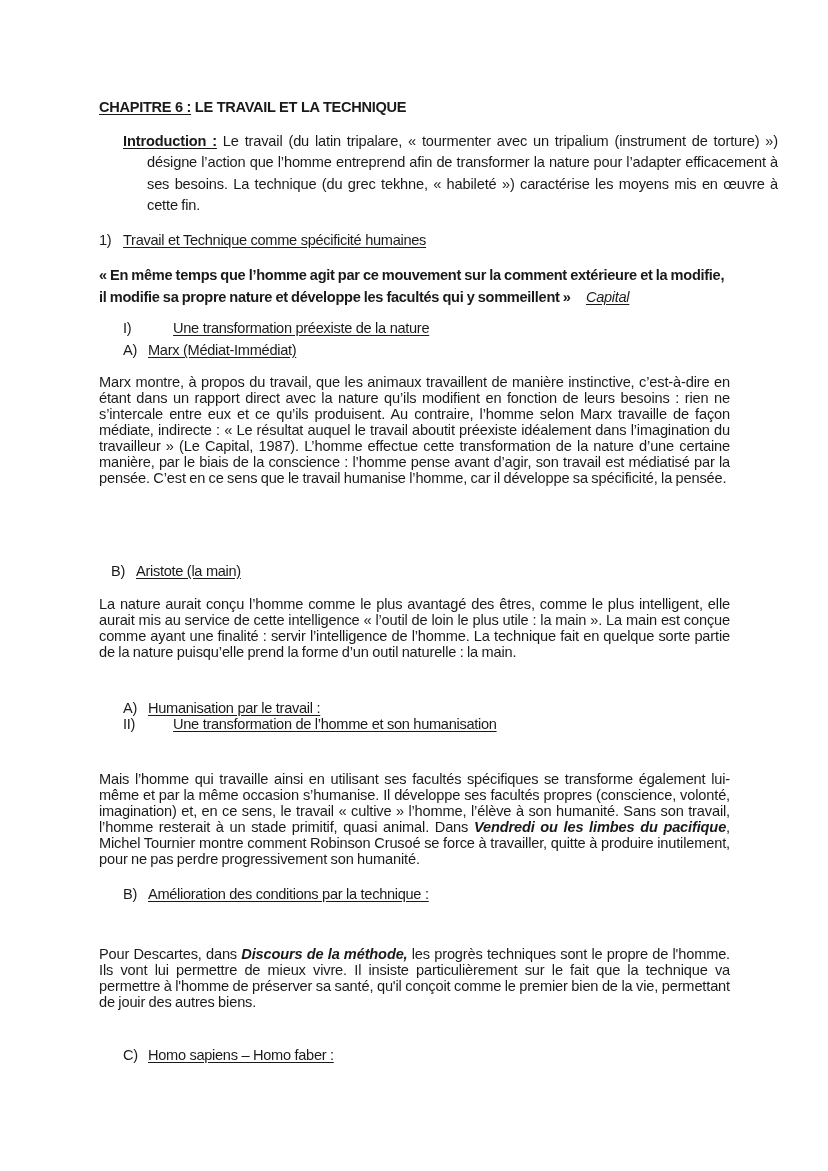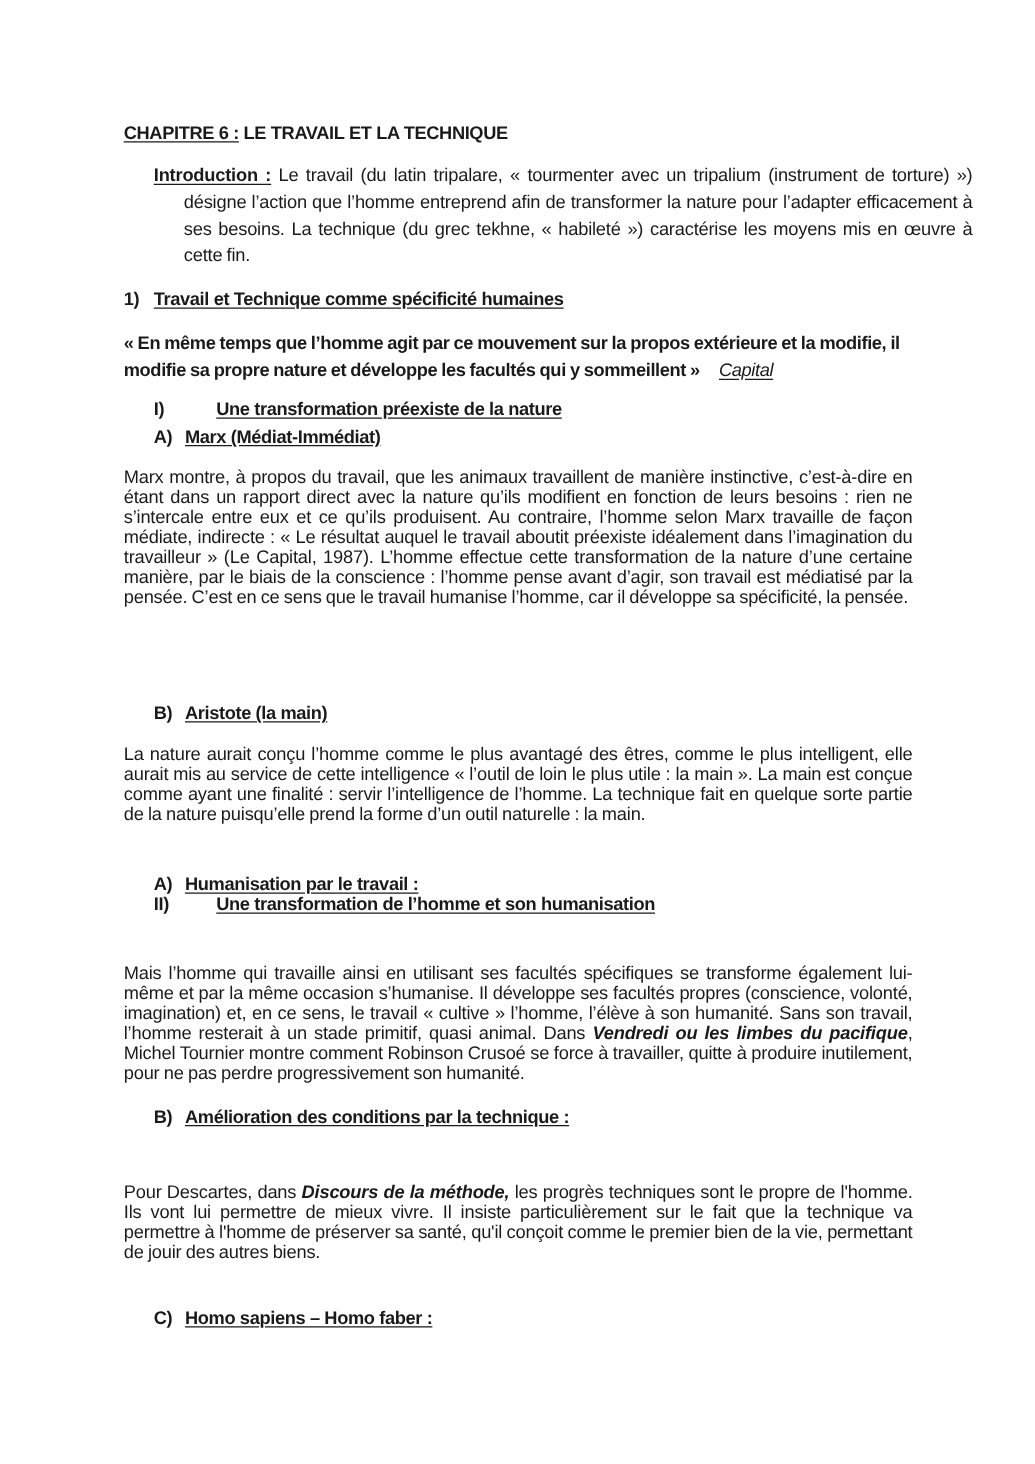--- a/index.html
+++ b/index.html
@@ -41,21 +41,21 @@
     .intro {
       line-height: 21.3px;
       text-align: justify;
       padding-left: 24px;
       text-indent: -24px;
       letter-spacing: -0.15px;
       word-spacing: -0.5px;
       margin-left: 24px;
     }
     .heading {
-      font-weight: bold;
+      font-weight: normal;
       letter-spacing: -0.3px;
       white-space: nowrap;
     }
     .num { display: inline-block; }
     .quote {
       font-weight: bold;
       line-height: 22px;
       letter-spacing: -0.3px;
       word-spacing: -0.5px;
     }
@@ -72,35 +72,35 @@
 
   <div class="abs intro" style="top:131px;">
     <span class="b u">Introduction :</span><span> Le travail (du latin tripalare, « tourmenter avec un tripalium (instrument de torture) ») désigne l’action que l’homme entreprend afin de transformer la nature pour l’adapter efficacement à ses besoins. La technique (du grec tekhne, « habileté ») caractérise les moyens mis en œuvre à cette fin.</span>
   </div>
 
   <div class="abs heading" style="top:232px;">
     <span class="num" style="width:24px;">1)</span><span class="u">Travail et Technique comme spécificité humaines</span>
   </div>
 
   <div class="abs quote" style="top:264px;">
-    <span>« En même temps que l’homme agit par ce mouvement sur la propos extérieure et la modifie, il modifie sa propre nature et développe les facultés qui y sommeillent »</span>
+    <span>« En même temps que l’homme agit par ce mouvement sur la comment extérieure et la modifie, il modifie sa propre nature et développe les facultés qui y sommeillent »</span>
     <span class="cite">Capital</span>
   </div>
 
   <div class="abs heading" style="top:320px; left:24px;">
     <span class="num" style="width:50px;">I)</span><span class="u">Une transformation préexiste de la nature</span>
   </div>
 
   <div class="abs heading" style="top:342px; left:24px;">
     <span class="num" style="width:25px;">A)</span><span class="u">Marx (Médiat-Immédiat)</span>
   </div>
 
   <div class="abs para" style="top:374px;">Marx montre, à propos du travail, que les animaux travaillent de manière instinctive, c’est-à-dire en étant dans un rapport direct avec la nature qu’ils modifient en fonction de leurs besoins : rien ne s’intercale entre eux et ce qu’ils produisent. Au contraire, l’homme selon Marx travaille de façon médiate, indirecte : « Le résultat auquel le travail aboutit préexiste idéalement dans l’imagination du travailleur » (Le Capital, 1987). L’homme effectue cette transformation de la nature d’une certaine manière, par le biais de la conscience : l’homme pense avant d’agir, son travail est médiatisé par la pensée. C’est en ce sens que le travail humanise l’homme, car il développe sa spécificité, la pensée.</div>
 
-  <div class="abs heading" style="top:563px; left:24px;">
+  <div class="abs heading" style="top:563px; left:12px;">
     <span class="num" style="width:25px;">B)</span><span class="u">Aristote (la main)</span>
   </div>
 
   <div class="abs para" style="top:596px;">La nature aurait conçu l’homme comme le plus avantagé des êtres, comme le plus intelligent, elle aurait mis au service de cette intelligence « l’outil de loin le plus utile : la main ». La main est conçue comme ayant une finalité : servir l’intelligence de l’homme. La technique fait en quelque sorte partie de la nature puisqu’elle prend la forme d’un outil naturelle : la main.</div>
 
   <div class="abs heading" style="top:716px; left:24px;">
     <span class="num" style="width:50px;">II)</span><span class="u">Une transformation de l’homme et son humanisation</span>
   </div>
 
   <div class="abs heading" style="top:700px; left:24px;">

